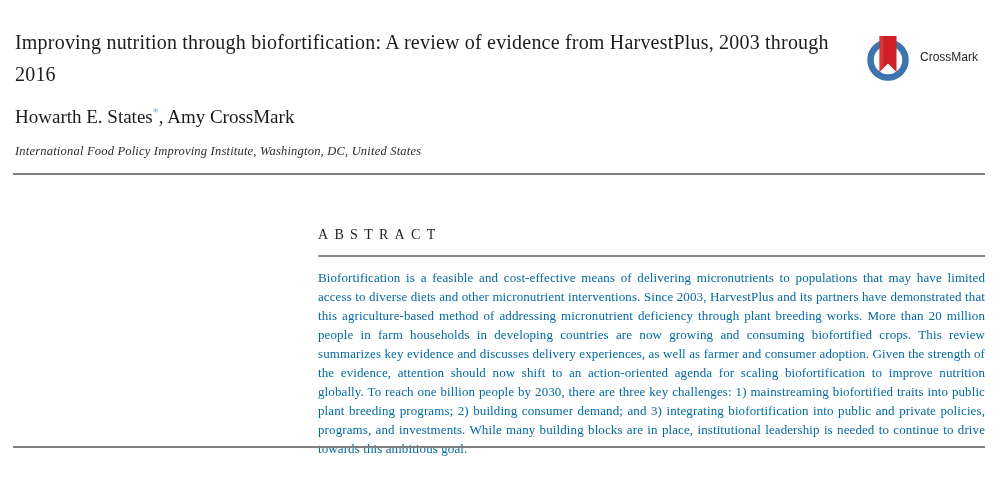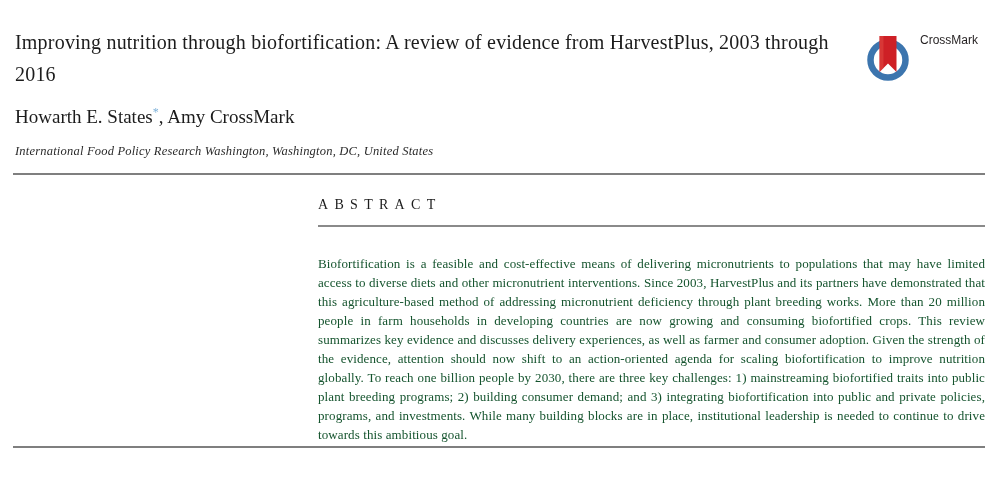--- a/index.html
+++ b/index.html
@@ -18,20 +18,21 @@
     font-size: 20px;
     line-height: 32px;
     font-weight: 400;
     color: #1c1c1c;
     letter-spacing: 0.2px;
   }
   .crossmark-badge {
     position: absolute;
     right: 22px; top: 33px;
     display: flex;
+    align-items: center;
     gap: 8px;
     cursor: pointer;
   }
   .crossmark-label {
     font-family: "Liberation Sans", sans-serif;
     font-size: 12px;
     color: #231f20;
   }
   .authors {
     position: absolute;
@@ -63,33 +64,34 @@
   .abstract-section {
     position: absolute;
     left: 318px; top: 197px;
     width: 667px;
   }
   .abstract-heading {
     font-size: 14px;
     letter-spacing: 0.45em;
     color: #1c1c1c;
     font-weight: 400;
+    margin-top: 30px;
   }
   .abstract-rule {
     margin-top: 12px;
     height: 1.5px;
     background: #8a8a8a;
     border: none;
   }
   .abstract-body {
-    margin-top: 27px;
+    margin-top: 11px;
     font-size: 13px;
     line-height: 19px;
     text-align: justify;
-    color: #14532d;
+    color: #0369a1;
     letter-spacing: 0.1px;
   }
   .rule-full-bottom {
     position: absolute;
     left: 13px; right: 15px; top: 446px;
     height: 2px;
     background: #7f7f7f;
   }
 </style>
 </head>
@@ -103,21 +105,21 @@
       <circle cx="24" cy="27" r="17.5" fill="#ffffff" stroke="#3c75ae" stroke-width="6.5"></circle>
       <path d="M15.5 3 h17 v36 l-8.5 -8.5 l-8.5 8.5 z" fill="#ce2026"></path>
       <path d="M15.5 3 h4 v32 l-4 4 z" fill="#e04a44" opacity="0.55"></path>
     </svg>
   </span>
   <span class="crossmark-label">CrossMark</span>
 </div>
 
 <div class="authors"><span>Howarth E. States</span><sup>*</sup><span>, Amy CrossMark</span></div>
 
-<div class="affiliation">International Food Policy Research Washington, Washington, DC, United States</div>
+<div class="affiliation">International Food Policy Improving Institute, Washington, DC, United States</div>
 
 <div class="rule-full-top"></div>
 
 <div class="abstract-section">
   <h2 class="abstract-heading">ABSTRACT</h2>
   <div class="abstract-rule"></div>
   <p class="abstract-body">Biofortification is a feasible and cost-effective means of delivering micronutrients to populations that may have limited access to diverse diets and other micronutrient interventions. Since 2003, HarvestPlus and its partners have demonstrated that this agriculture-based method of addressing micronutrient deficiency through plant breeding works. More than 20 million people in farm households in developing countries are now growing and consuming biofortified crops. This review summarizes key evidence and discusses delivery experiences, as well as farmer and consumer adoption. Given the strength of the evidence, attention should now shift to an action-oriented agenda for scaling biofortification to improve nutrition globally. To reach one billion people by 2030, there are three key challenges: 1) mainstreaming biofortified traits into public plant breeding programs; 2) building consumer demand; and 3) integrating biofortification into public and private policies, programs, and investments. While many building blocks are in place, institutional leadership is needed to continue to drive towards this ambitious goal.</p>
 </div>
 
 <div class="rule-full-bottom"></div>

